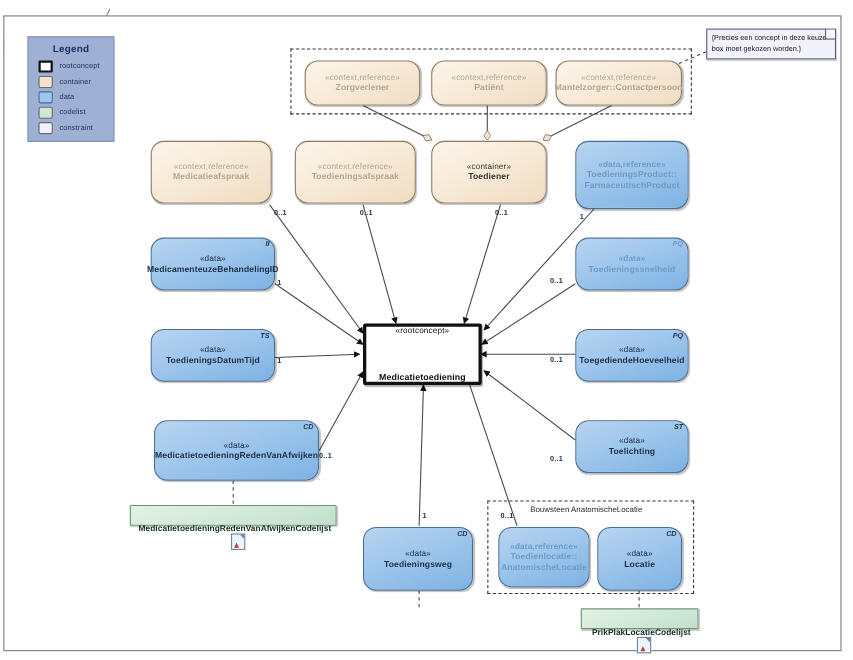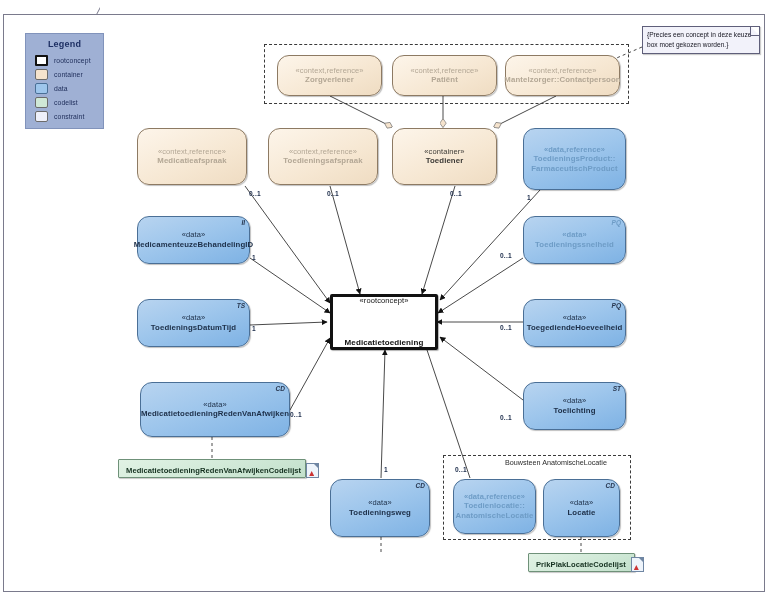--- a/index.html
+++ b/index.html
@@ -139,24 +139,24 @@
   }
   .n-root .stereo { font-size: 7.5px; }
   .n-root .nm { font-size: 8px; text-align: center; }
 
   
   .n-codelist {
     background: linear-gradient(160deg, #e1f2e4 0%, #cfe8d6 60%, #c2e0cb 100%);
     border: 1px solid #6f9179;
     box-shadow: 1px 1px 1px rgba(0,0,0,.22);
     color: #14301f;
-    flex-direction: row;
+    flex-direction: column;
     justify-content: space-between;
     align-items: center;
-    padding: 4px 4px 0 7px;
+    padding: 16px 4px 0 7px;
     border-radius: 1px;
   }
   .n-codelist .cl-name {
     font-size: 7.6px;
     font-weight: bold;
     letter-spacing: .05px;
     white-space: nowrap;
   }
   .doc-icon {
     width: 11px;
@@ -449,21 +449,21 @@
     <div class="nm">Toelichting</div>
   </div>
 
   <div class="node n-data" style="left:330px; top:479px; width:100px; height:58px;">
     <div class="tcode">CD</div>
     <div class="stereo">«data»</div>
     <div class="nm">Toedieningsweg</div>
   </div>
 
   <div class="grp" style="left:443px; top:455px; width:188px; height:85px;"></div>
-  <div class="grp-label" style="left:505px; top:458px;">Bouwsteen AnatomischeLocatie</div>
+  <div class="grp-label" style="left:482px; top:458px;">Bouwsteen AnatomischeLocatie</div>
 
   <div class="node n-data ghost" style="left:453px; top:479px; width:83px; height:55px;">
     <div class="stereo">«data,reference»</div>
     <div class="nm">Toedienlocatie::</div>
     <div class="nm">AnatomischeLocatie</div>
   </div>
 
   <div class="node n-data" style="left:543px; top:479px; width:77px; height:58px;">
     <div class="tcode">CD</div>
     <div class="stereo">«data»</div>

